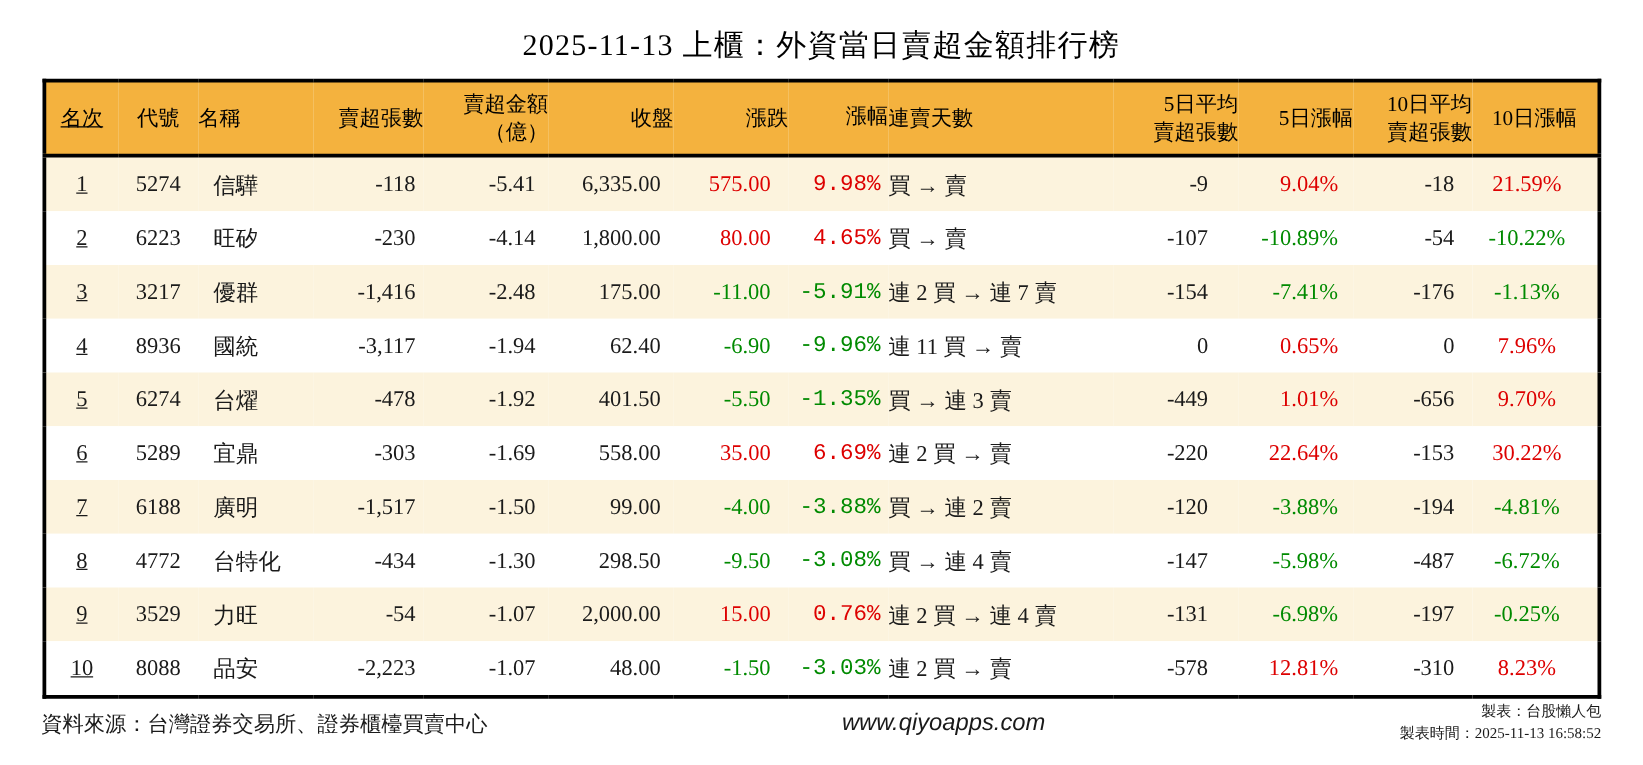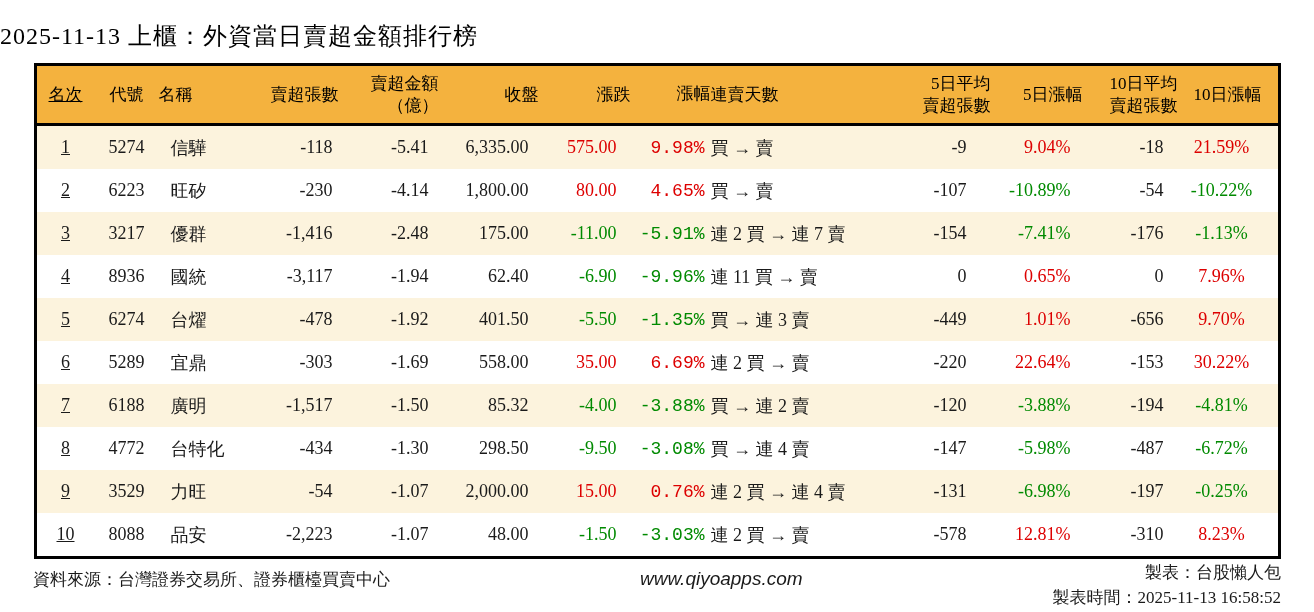--- a/index.html
+++ b/index.html
@@ -11,21 +11,21 @@
     overflow: hidden;
     font-family: "Liberation Serif", "DejaVu Serif", serif;
     color: #1a1a1a;
   }
   .page {
     width: 1314px;
     height: 612px;
     position: relative;
   }
   .title {
-    text-align: left;
+    text-align: center;
     font-size: 24px;
     padding-top: 20px;
     letter-spacing: 1px;
     color: #000000;
   }
   table.rank-table {
     border-collapse: collapse;
     table-layout: fixed;
     width: 1247px;
     margin: 11px auto 0 auto;
@@ -92,21 +92,21 @@
     padding-top: 7px;
   }
   .footer .url {
     font-family: "Liberation Sans", "DejaVu Sans", sans-serif;
     font-style: italic;
     font-size: 19px;
     padding-top: 7px;
   }
   .footer .credit {
     text-align: right;
-    font-size: 17px;
+    font-size: 12px;
     line-height: 1.45;
   }
 </style>
 </head>
 <body>
 
 <div class="page">
   <div class="title">2025-11-13 上櫃：外資當日賣超金額排行榜</div>
 
   <table class="rank-table">
@@ -217,21 +217,21 @@
           <td class="col-pct5 up">22.64%</td>
           <td class="col-avg10">-153</td>
           <td class="col-pct10 up">30.22%</td>
         </tr>
         <tr>
           <td class="col-rank">7</td>
           <td class="col-code">6188</td>
           <td class="col-name">廣明</td>
           <td class="col-sell_shares">-1,517</td>
           <td class="col-sell_amount">-1.50</td>
-          <td class="col-close">85.32</td>
+          <td class="col-close">99.00</td>
           <td class="col-change down">-4.00</td>
           <td class="col-change_pct down">-3.88%</td>
           <td class="col-streak">買 → 連 2 賣</td>
           <td class="col-avg5">-120</td>
           <td class="col-pct5 down">-3.88%</td>
           <td class="col-avg10">-194</td>
           <td class="col-pct10 down">-4.81%</td>
         </tr>
         <tr>
           <td class="col-rank">8</td>

